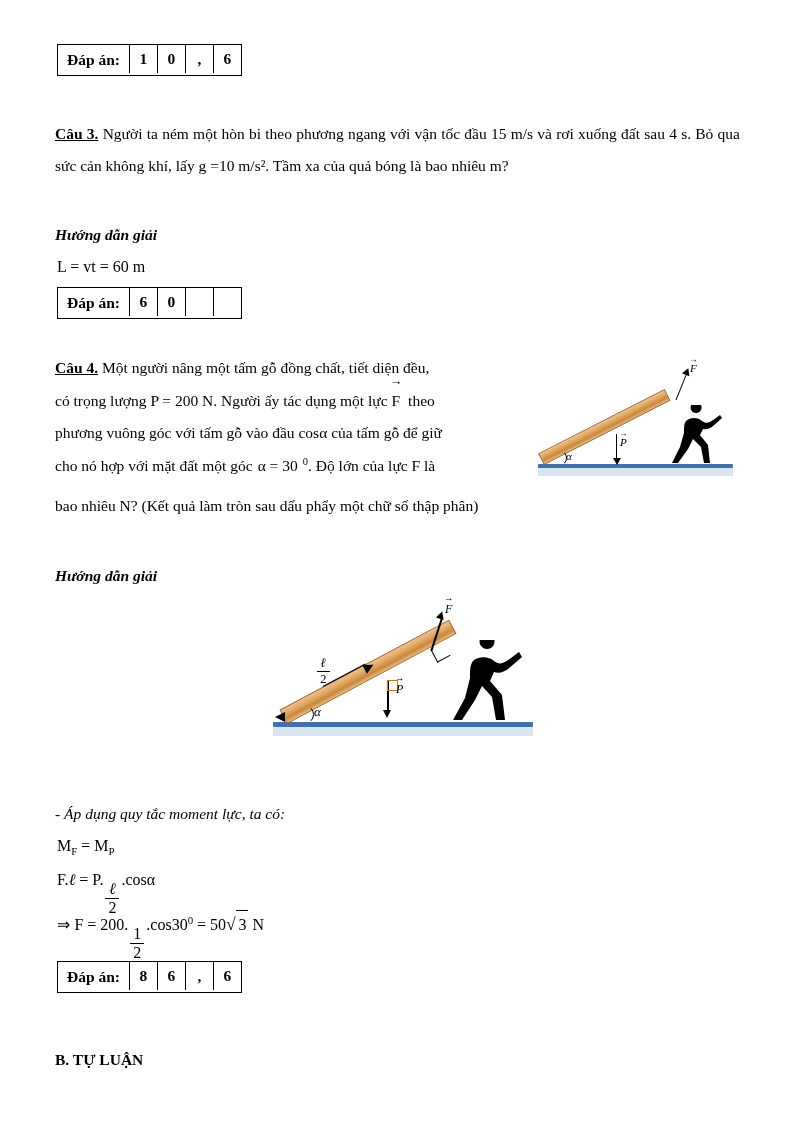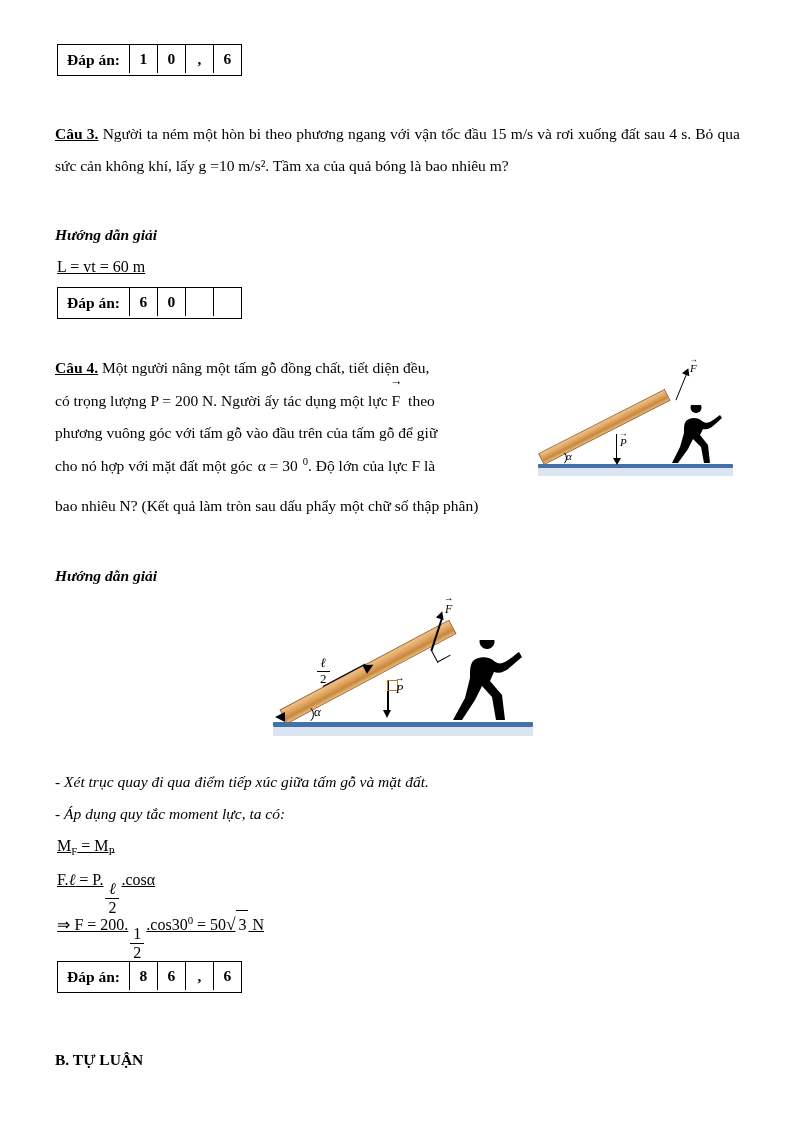--- a/index.html
+++ b/index.html
@@ -58,21 +58,20 @@
   .q-label { font-weight: bold; text-decoration: underline; }
   .center { text-align: center; }
   .bolditalic { font-weight: bold; font-style: italic; }
   .italic { font-style: italic; }
   sup, sub { font-size: 0.68em; }
 
   .formula {
     font-size: 16px;
     line-height: 1.7;
     margin: 0;
-    text-decoration: underline;
   }
   .frac {
     display: inline-flex;
     flex-direction: column;
     vertical-align: -0.55em;
     text-align: center;
     margin: 0 2px;
   }
   .frac .num { border-bottom: 1px solid #000; padding: 0 3px; line-height: 1.15; }
   .frac .den { padding: 0 3px; line-height: 1.15; }
@@ -156,21 +155,21 @@
       <div class="cell" style="height:28px;">6</div>
       <div class="cell" style="height:28px;">0</div>
       <div class="cell" style="height:28px;"></div>
       <div class="cell" style="height:28px;"></div>
     </div>
   </div>
 
   <div class="blk" style="left:55px; top:352px; width:490px;">
     <p class="para" style="line-height:2.1;"><span class="q-label">Câu 4.</span><span> Một người nâng một tấm gỗ đồng chất, tiết diện đều,</span></p>
     <p class="para" style="line-height:2.1;"><span>có trọng lượng P = 200 N. Người ấy tác dụng một lực</span><span class="vec" style="margin:0 4px;">F</span><span> theo</span></p>
-    <p class="para" style="line-height:2.1;">phương vuông góc với tấm gỗ vào đầu trên của tấm gỗ để giữ</p>
+    <p class="para" style="line-height:2.1;">phương vuông góc với tấm gỗ vào đầu cosα của tấm gỗ để giữ</p>
     <p class="para" style="line-height:2.1;"><span>cho nó hợp với mặt đất một góc</span><span style="margin:0 5px;">α = 30</span><sup>0</sup><span>. Độ lớn của lực F là</span></p>
   </div>
 
   <div class="blk" style="left:55px; top:490px; width:685px;">
     <p class="para">bao nhiêu N? (Kết quả làm tròn sau dấu phẩy một chữ số thập phân)</p>
   </div>
 
   <div class="fig" style="left:538px; top:360px; width:205px; height:125px;">
 
     <div class="ground-fill" style="left:0px; top:106px; width:195px; height:10px; background:#dbe5f1;"></div>
@@ -228,23 +227,20 @@
     <div class="arrow-line" style="left:176px; top:18px; width:1.5px; height:34px; transform: rotate(18deg); transform-origin: top left;"></div>
     <div style="position:absolute; left:172px; top:11px; width:0; height:0; border-left:4.5px solid transparent; border-right:4.5px solid transparent; border-bottom:8px solid #000; transform: rotate(18deg);"></div>
     <div style="position:absolute; left:168px; top:45px; width:14px; height:14px; border:1.4px solid #000; border-top:none; border-right:none; transform: rotate(-28deg);"></div>
     <span class="ptext" style="left:180px; top:2px; font-size:12px;"><span class="vec">F</span></span>
 
     <svg width="92" height="86" style="position:absolute; left:182px; top:40px;" viewBox="0 0 92 86">
       <path d="M40 9 a7.5 7.5 0 1 1 0.1 0 Z M26 21 C31 16 42 16 47 21 C55 28 63 18 72 12 L75 17 C66 24 57 36 47 32 L43 41 L55 55 L58 80 L49 80 L45 57 L35 46 L28 60 L15 80 L6 80 L18 58 L23 38 C23 30 23 25 26 21 Z" fill="#000"></path>
     </svg>
   </div>
 
-  <div class="blk" style="left:55px; top:766px; width:685px;">
-    <p class="para italic">- Xét trục quay đi qua điểm tiếp xúc giữa tấm gỗ và mặt đất.</p>
-  </div>
   <div class="blk" style="left:55px; top:798px; width:685px;">
     <p class="para italic">- Áp dụng quy tắc moment lực, ta có:</p>
   </div>
 
   <div class="blk" style="left:57px; top:832px;">
     <p class="formula"><span>M</span><sub>F</sub><span> = M</span><sub>P</sub></p>
   </div>
 
   <div class="blk" style="left:57px; top:866px;">
     <p class="formula"><span>F.</span><span class="italic">ℓ</span><span> = P.</span><span class="frac">

